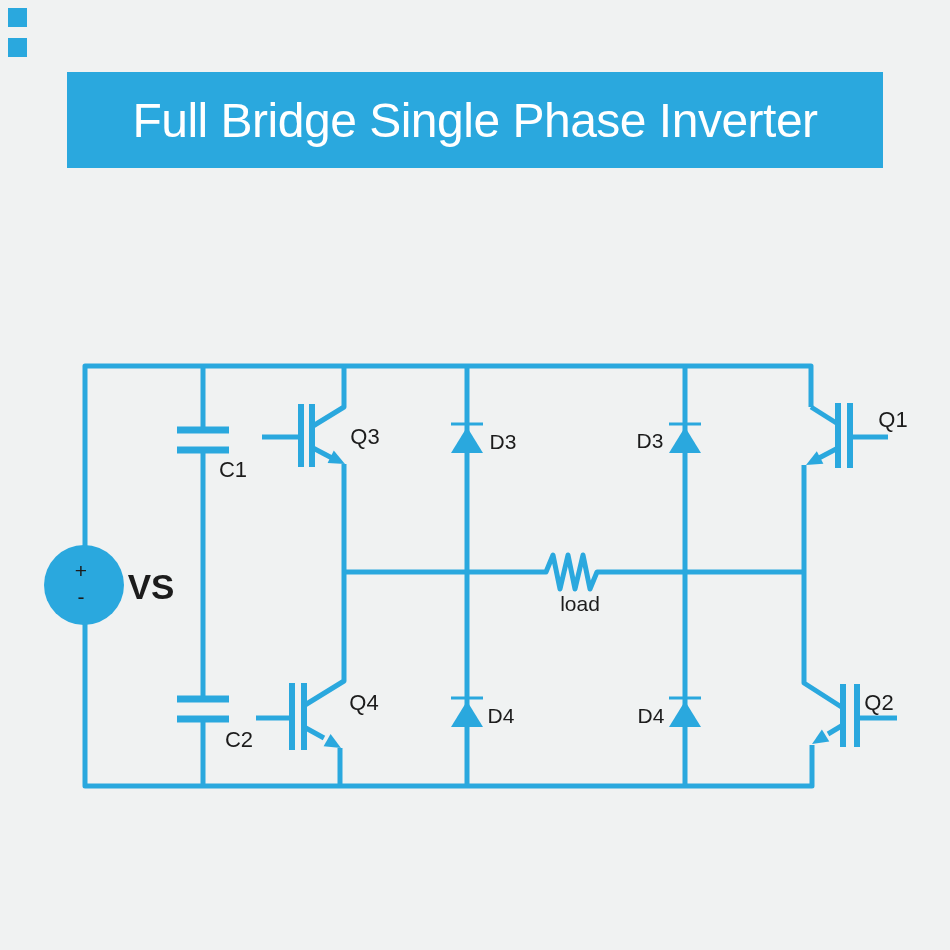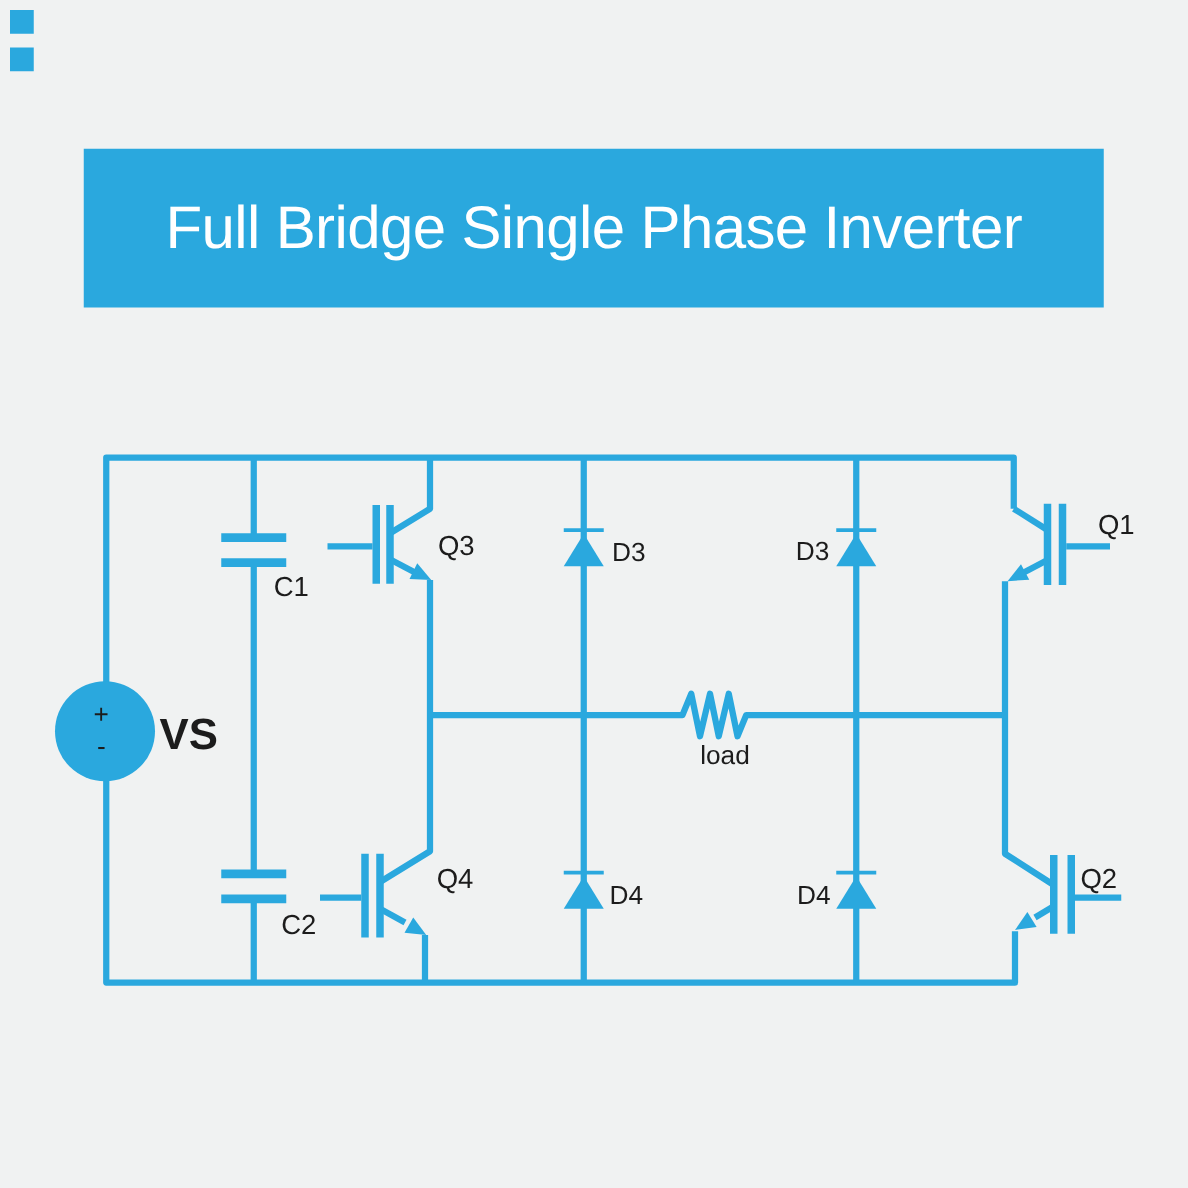--- a/index.html
+++ b/index.html
@@ -2,22 +2,22 @@
 <html><head>
 <meta charset="utf-8">
 <style>
   html,body{margin:0;padding:0;}
   body{background:#F0F2F2;font-family:"Liberation Sans",sans-serif;}
   #canvas{position:relative;width:950px;height:950px;background:#F0F2F2;overflow:hidden;}
   .decor-square{position:absolute;left:8px;width:19px;height:19px;background:#2AA8DE;}
   #sq1{top:8px;}
   #sq2{top:38px;}
   #banner{
-    position:absolute;left:67px;top:72px;width:816px;height:127px;
-    background:#2AA8DE;display:flex;align-items:center;justify-content:center;margin-top:47px;
+    position:absolute;left:67px;top:72px;width:816px;height:96px;
+    background:#2AA8DE;display:flex;align-items:center;justify-content:center;
   }
   #banner .title{
     color:#FFFFFF;font-size:48px;font-weight:400;letter-spacing:-0.5px;white-space:nowrap;
   }
   svg{position:absolute;left:0;top:0;}
   .wire{stroke:#2AA8DE;stroke-width:5;fill:none;stroke-linejoin:round;stroke-linecap:butt;}
   .bar{stroke:#2AA8DE;stroke-width:6;fill:none;stroke-linecap:butt;}
   .plate{stroke:#2AA8DE;stroke-width:7;fill:none;stroke-linecap:butt;}
   .thinbar{stroke:#2AA8DE;stroke-width:3;fill:none;}
   .solid{fill:#2AA8DE;stroke:none;}

